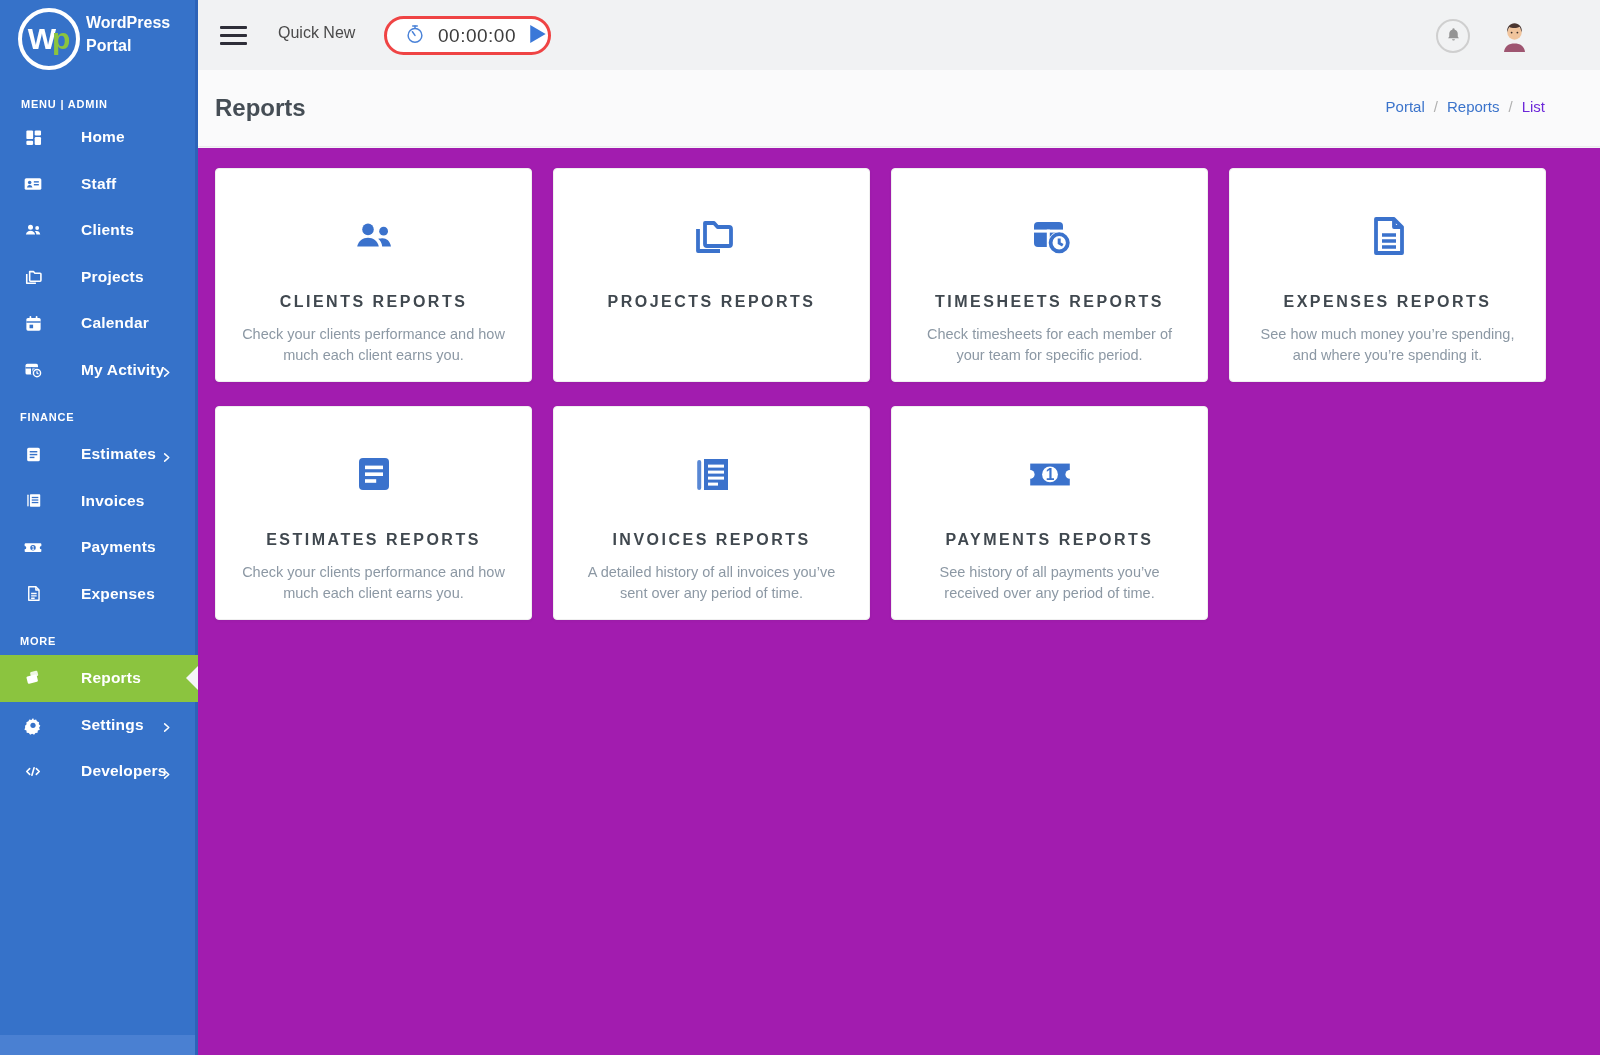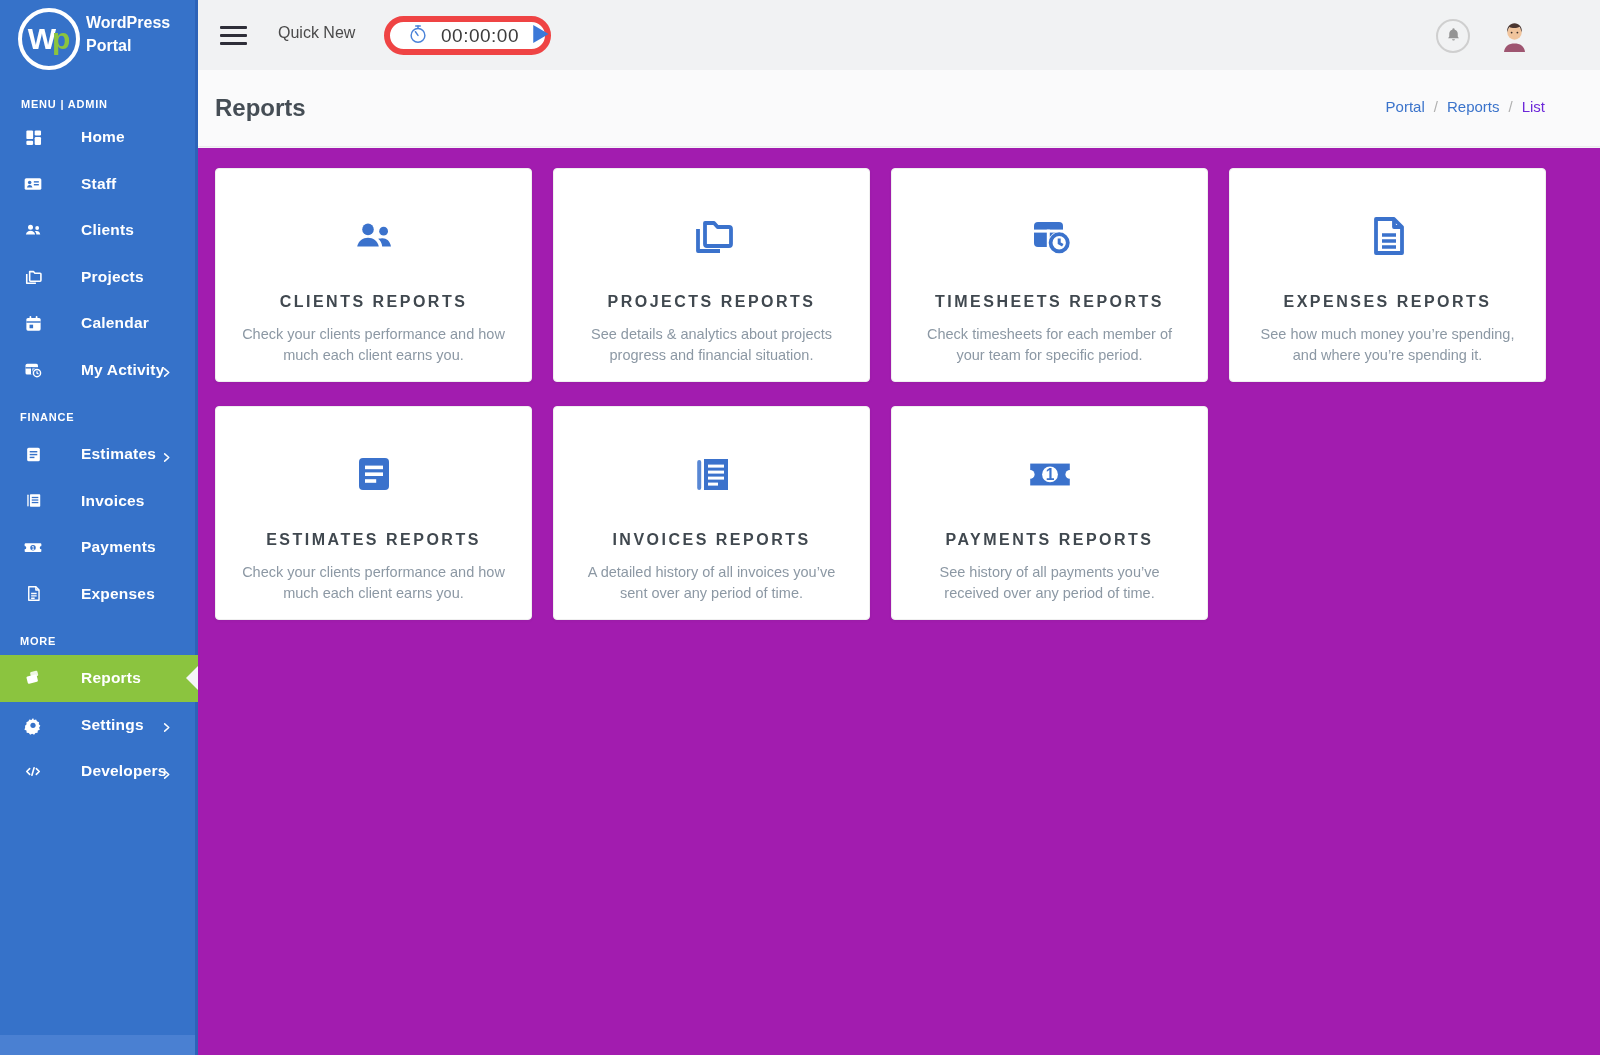--- a/index.html
+++ b/index.html
@@ -44,21 +44,21 @@
   
   .topbar {
     position:absolute; left:198px; top:0; right:0; height:70px; background:#f1f2f3; z-index:3;
   }
   .hamburger { position:absolute; left:22px; top:26px; width:27px; height:19px; cursor:pointer; }
   .hamburger span { display:block; height:3px; background:#2e2e38; border-radius:1px; margin-bottom:5px; }
   .quick-new { position:absolute; left:80px; top:24px; font-size:16px; color:#4a4a4a; cursor:pointer; display:flex; align-items:center;gap:28px; }
   .caret-down { width:0; height:0; border-left:5px solid transparent; border-right:5px solid transparent; border-top:5.5px solid #5a5a5a; margin-left:9px; margin-top:2px; }
   .timer-pill {
     position:absolute; left:186px; top:16px; width:167px; height:39px;
-    background:#ffffff; border:6px solid #ef4444; border-radius:20px;
+    background:#ffffff; border:3px solid #ef4444; border-radius:20px;
     display:flex; align-items:center; padding:0 14px 0 17px; cursor:pointer;
   }
   .timer-value { font-size:19px; color:#3c3c3c; letter-spacing:.5px; margin:0 12px 0 12px; flex:1; text-align:center; }
   .bell-wrap {
     position:absolute; right:130px; top:19px; width:34px; height:34px;
     border:2px solid #cfcfcf; border-radius:50%;
     display:flex; align-items:center; justify-content:center; cursor:pointer;
   }
   .avatar { position:absolute; right:69px; top:19px; width:33px; height:33px; cursor:pointer; }
 
@@ -375,21 +375,20 @@
     </div>
 
     <div class="report-card">
       <div class="card-ico">
         <svg width="48" height="48" viewBox="0 0 24 24" fill="none" stroke="#3b72cc" stroke-width="1.9" stroke-linejoin="round">
             <path d="M5 8.5v11h11"></path>
             <path d="M8.5 5.5H13l1.8 2h5.7a1 1 0 0 1 1 1V16a1 1 0 0 1-1 1H9.5a1 1 0 0 1-1-1z"></path>
           </svg>
       </div>
       <div class="card-title">PROJECTS REPORTS</div>
-      <div class="card-desc">See details &amp; analytics about projects progress and financial situation.</div>
     </div>
 
     <div class="report-card">
       <div class="card-ico">
         <svg width="48" height="48" viewBox="0 0 24 24">
             <rect x="4" y="5" width="14.5" height="12.5" rx="2" fill="#3b72cc"></rect>
             <rect x="4" y="8.8" width="14.5" height="1.5" fill="#fff"></rect>
             <rect x="10.4" y="8.8" width="1.5" height="8.7" fill="#fff"></rect>
             <circle cx="16.6" cy="15.4" r="5.5" fill="#fff"></circle>
             <circle cx="16.6" cy="15.4" r="4.3" fill="#fff" stroke="#3b72cc" stroke-width="1.9"></circle>

